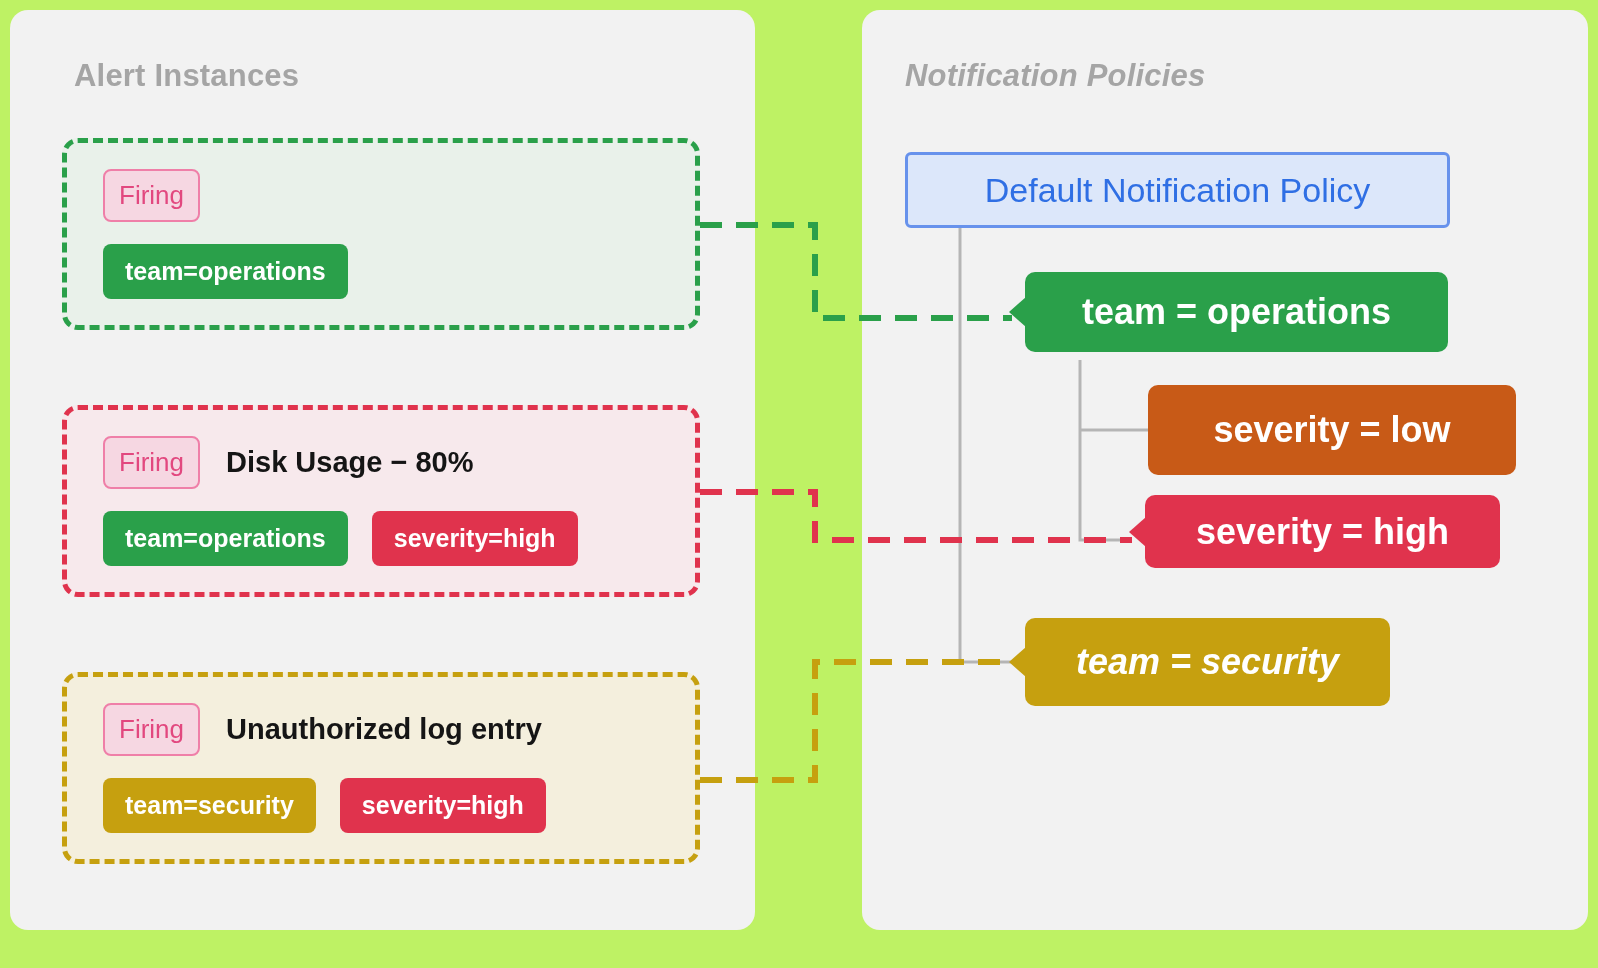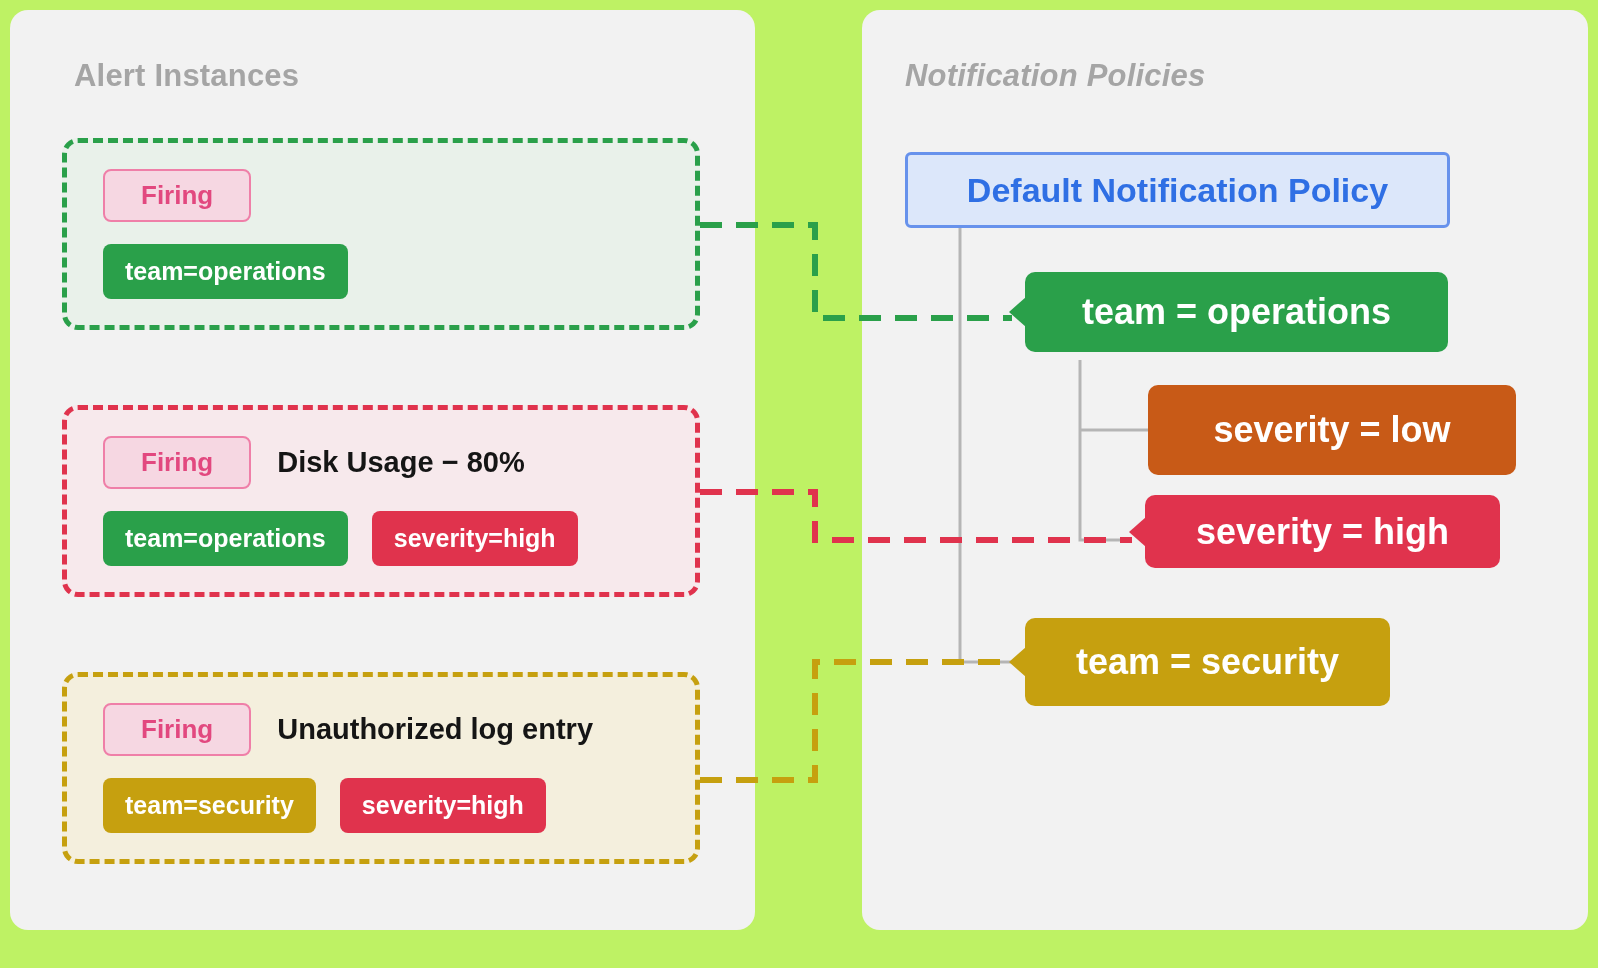--- a/index.html
+++ b/index.html
@@ -74,23 +74,23 @@
   .card .row{
     display:flex;
     align-items:center;
     gap:26px;
   }
   .card .row.pills{margin-top:22px;gap:24px;}
   .badge{
     display:inline-flex;
     align-items:center;
     justify-content:center;
-    padding:9px 36px;
+    padding:9px 14px;
     font-size:26px;
-    font-weight:700;
+    font-weight:400;
     color:var(--pink);
     background:var(--pink-bg);
     border:2.5px solid var(--pink-border);
     border-radius:8px;
     text-align:center;
   }
   .card-title{
     font-size:29px;
     font-weight:800;
     color:var(--ink);
@@ -114,21 +114,21 @@
   .policy-root{
     position:absolute;
     left:905px;top:152px;
     width:545px;height:76px;
     display:flex;align-items:center;justify-content:center;
     background:var(--blue-bg);
     border:3px solid var(--blue-border);
     border-radius:6px;
     color:var(--blue);
     font-size:34px;
-    font-weight:700;
+    font-weight:400;
     z-index:2;
     white-space:nowrap;
   }
   .node{
     position:absolute;
     display:flex;align-items:center;justify-content:center;
     color:#ffffff;
     font-size:36px;
     font-weight:600;
     border-radius:10px;
@@ -149,21 +149,21 @@
   .node-green{background:var(--green);}
   .node-green.tag::before{border-right-color:var(--green);}
   .node-orange{background:var(--orange);}
   .node-red{background:var(--red);}
   .node-red.tag::before{border-right-color:var(--red);}
   .node-gold{background:var(--gold);}
   .node-gold.tag::before{border-right-color:var(--gold);}
   .pos-operations{left:1025px;top:272px;width:423px;height:80px;}
   .pos-sevlow{left:1148px;top:385px;width:368px;height:90px;}
   .pos-sevhigh{left:1145px;top:495px;width:355px;height:73px;}
-  .pos-security{left:1025px;top:618px;width:365px;height:88px;}
+  .pos-security{left:1025px;top:618px;width:365px;height:88px;font-style:italic;}
 </style>
 </head>
 <body>
 
 <div class="canvas">
 
   <div class="panel left">
     <div class="panel-title">Alert Instances</div>
   </div>
 

